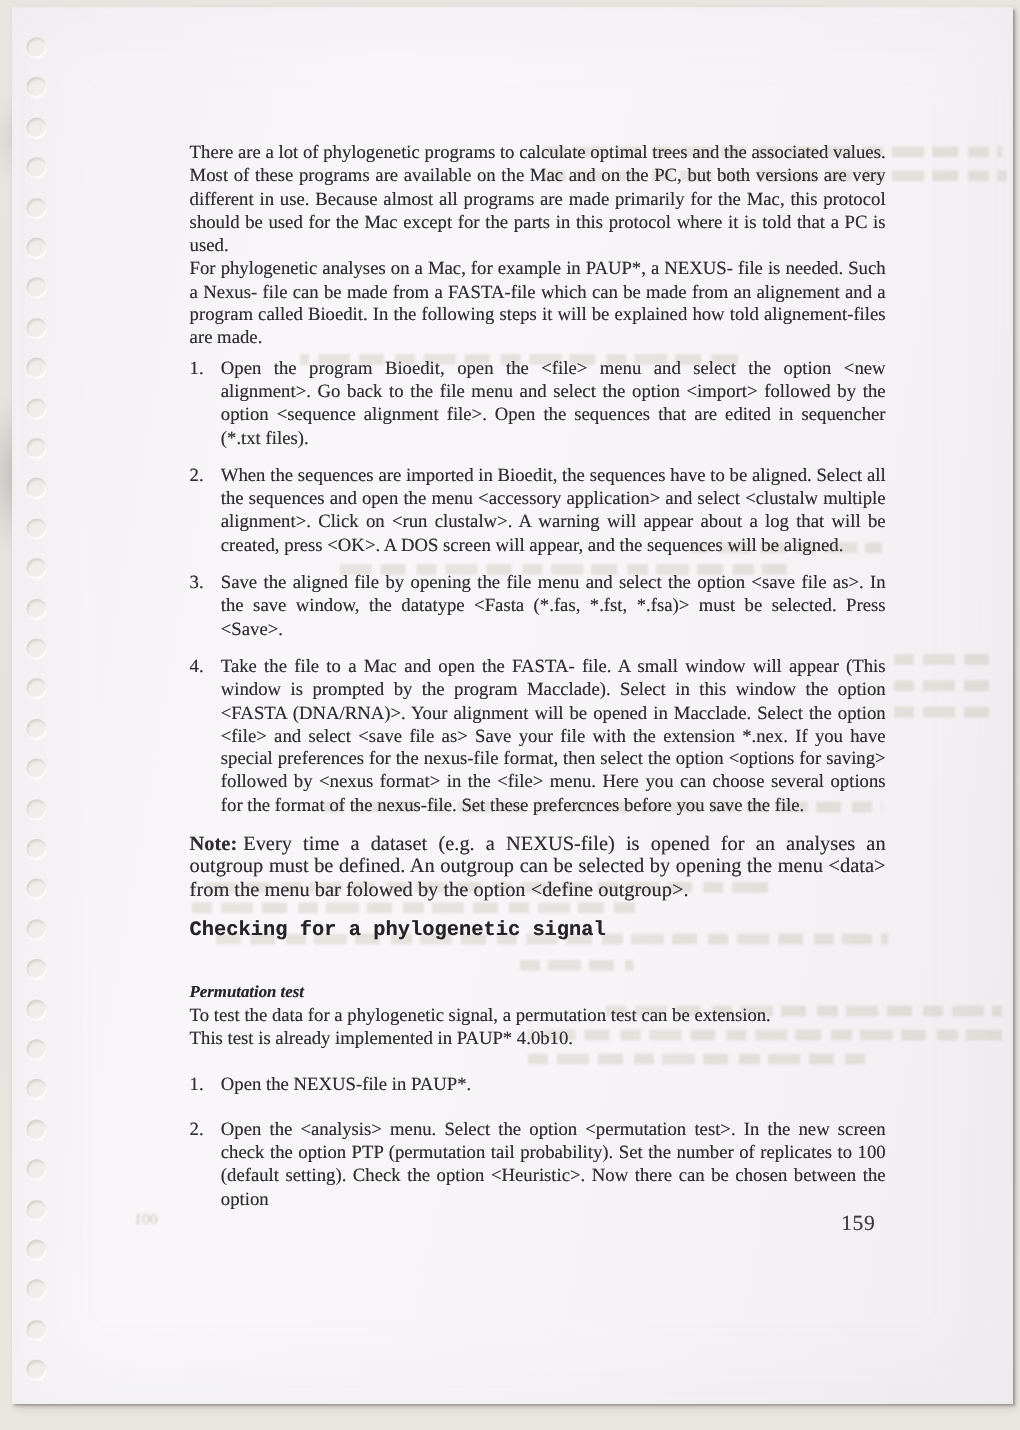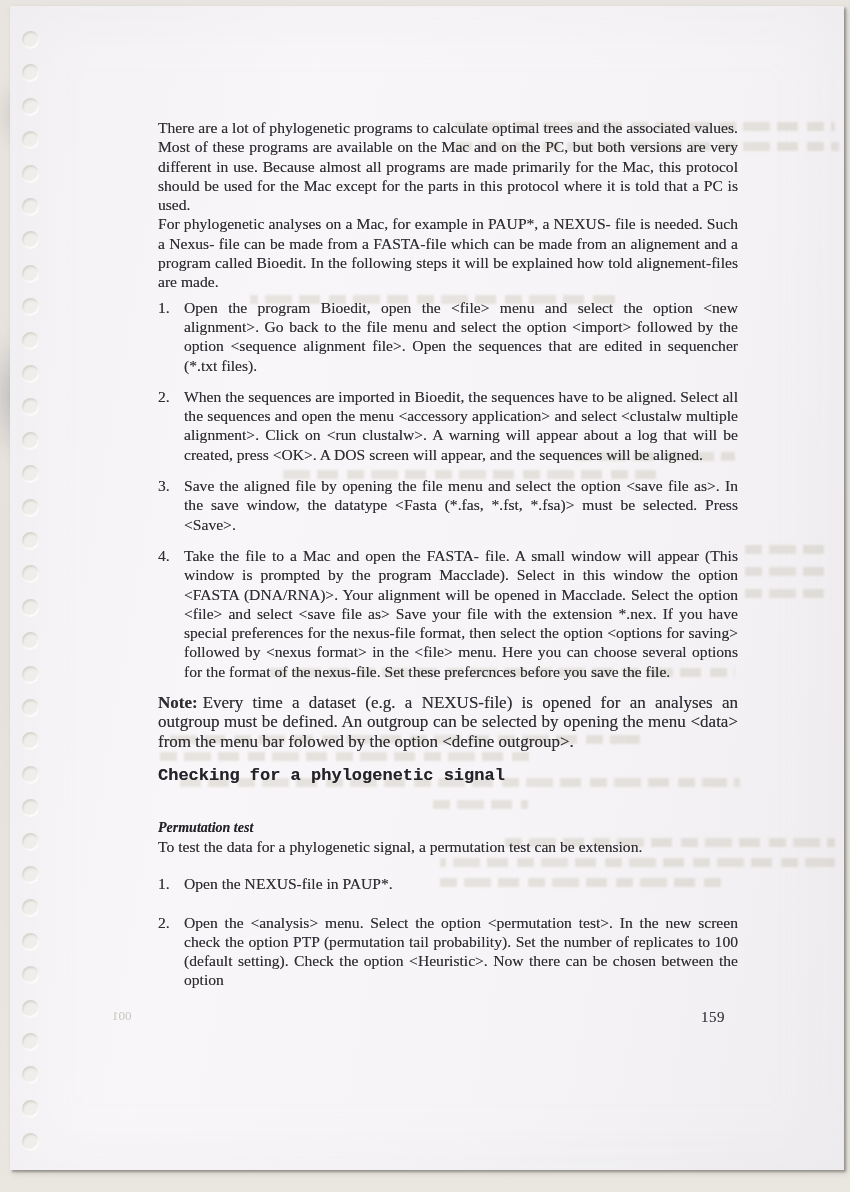--- a/index.html
+++ b/index.html
@@ -37,21 +37,21 @@
   .just{text-align:justify;}
   .list{margin-top:6px;}
   .list .li{display:flex;margin-bottom:12px;font-size:15.6px;line-height:19.3px;}
   .list .marker{flex:none;width:26px;}
   .list .li-text{flex:1;}
   .note{font-size:17px;line-height:19.3px;margin:8px 0 0 0;}
   .note-label{font-weight:bold;margin-right:5px;}
   .perm{margin-top:6px;}
   .list2{margin-top:18px;}
   .list2 .li{margin-bottom:19px;}
-  .page-number{position:absolute;left:691px;top:1003px;font-size:15px;letter-spacing:.5px;color:#3b3a40;text-shadow:0 0 .5px rgba(59,58,64,.5);}
+  .page-number{position:absolute;left:691px;top:1003px;font-size:18px;letter-spacing:.5px;color:#3b3a40;text-shadow:0 0 .5px rgba(59,58,64,.5);}
   .ghost-number{
     position:absolute;left:102px;top:1002px;font-size:13px;color:rgba(138,130,102,.42);
     transform:scaleX(-1);filter:blur(.7px);
   }
 </style>
 </head>
 <body>
 
 <div class="scan">
   <div class="smudge smudge1"></div>
@@ -135,20 +135,21 @@
           <span class="li-text just">Take the file to a Mac and open the FASTA- file. A small window will appear (This window is prompted by the program Macclade). Select in this window the option &lt;FASTA (DNA/RNA)&gt;. Your alignment will be opened in Macclade. Select the option &lt;file&gt; and select &lt;save file as&gt; Save your file with the extension *.nex. If you have special preferences for the nexus-file format, then select the option &lt;options for saving&gt; followed by &lt;nexus format&gt; in the &lt;file&gt; menu. Here you can choose several options for the format of the nexus-file. Set these prefercnces before you save the file.</span>
         </div>
       </div>
 
       <p class="note just"><span class="note-label">Note:</span><span>Every time a dataset (e.g. a NEXUS-file) is opened for an analyses an outgroup must be defined. An outgroup can be selected by opening the menu &lt;data&gt; from the menu bar folowed by the option &lt;define outgroup&gt;.</span></p>
 
       <h2>Checking for a phylogenetic signal</h2>
 
       <h3>Permutation test</h3>
       <p class="body perm">To test the data for a phylogenetic signal, a permutation test can be extension.</p>
+      <p class="body">This test is already implemented in PAUP* 4.0b10.</p>
 
       <div class="list list2">
         <div class="li">
           <span class="marker">1.</span>
           <span class="li-text">Open the NEXUS-file in PAUP*.</span>
         </div>
         <div class="li">
           <span class="marker">2.</span>
           <span class="li-text just">Open the &lt;analysis&gt; menu. Select the option &lt;permutation test&gt;. In the new screen check the option PTP (permutation tail probability). Set the number of replicates to 100 (default setting). Check the option &lt;Heuristic&gt;. Now there can be chosen between the option</span>
         </div>

